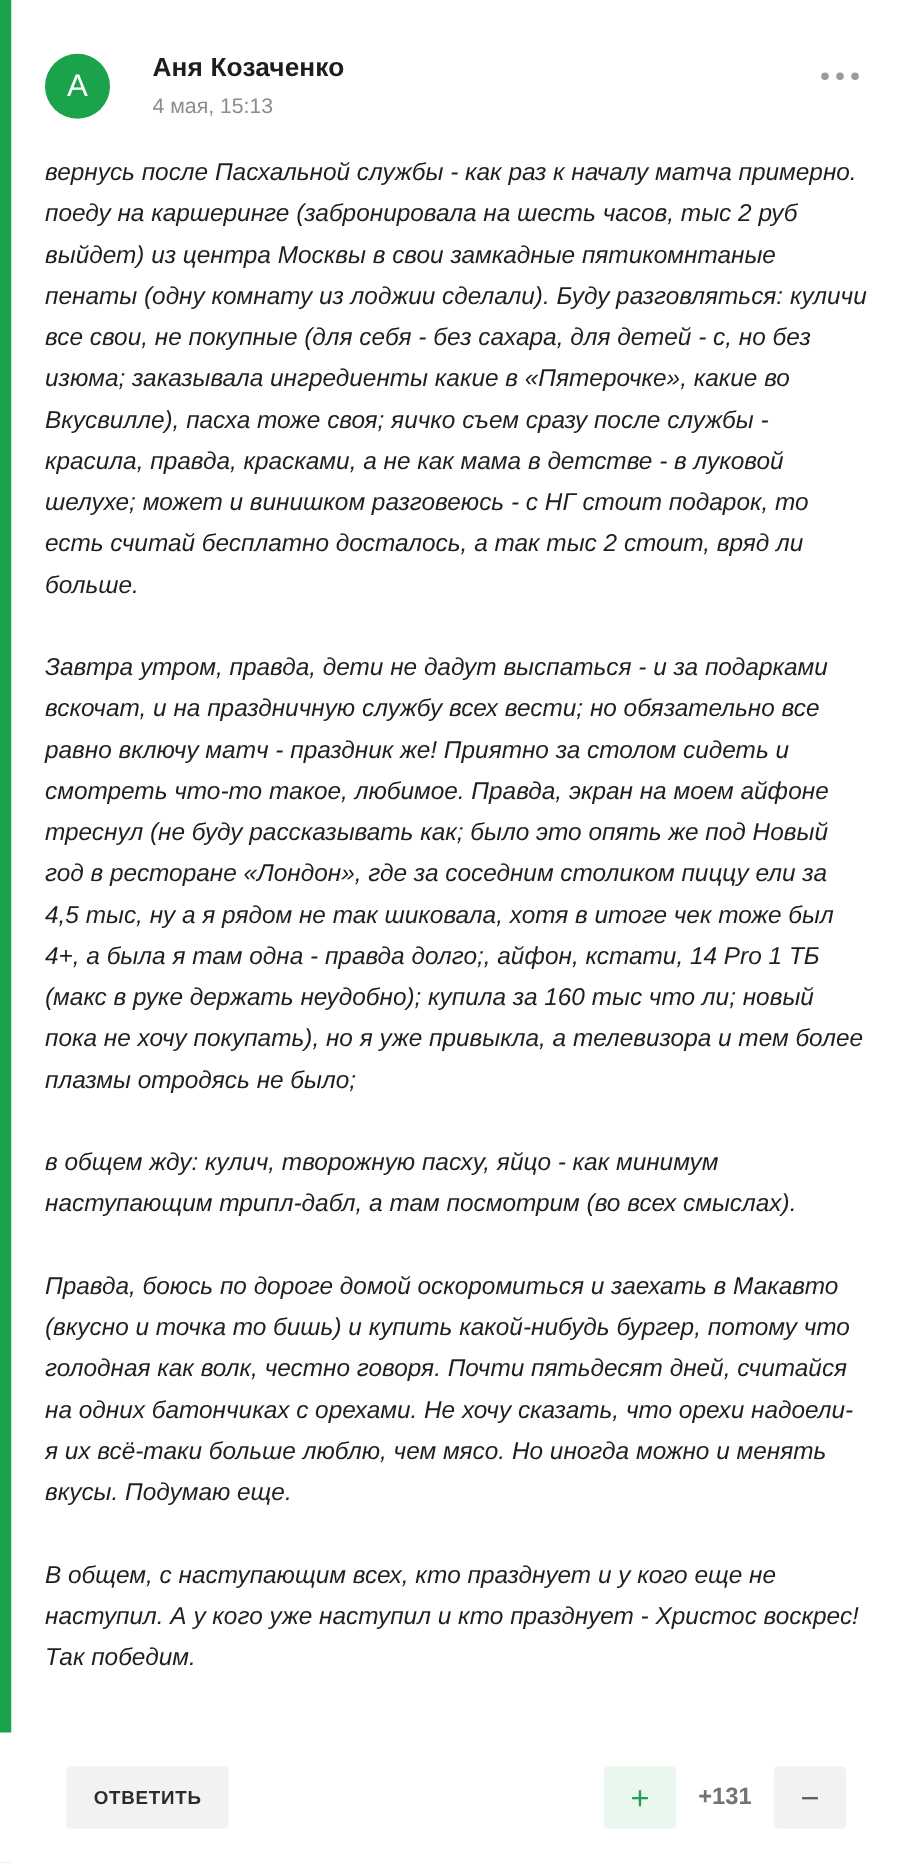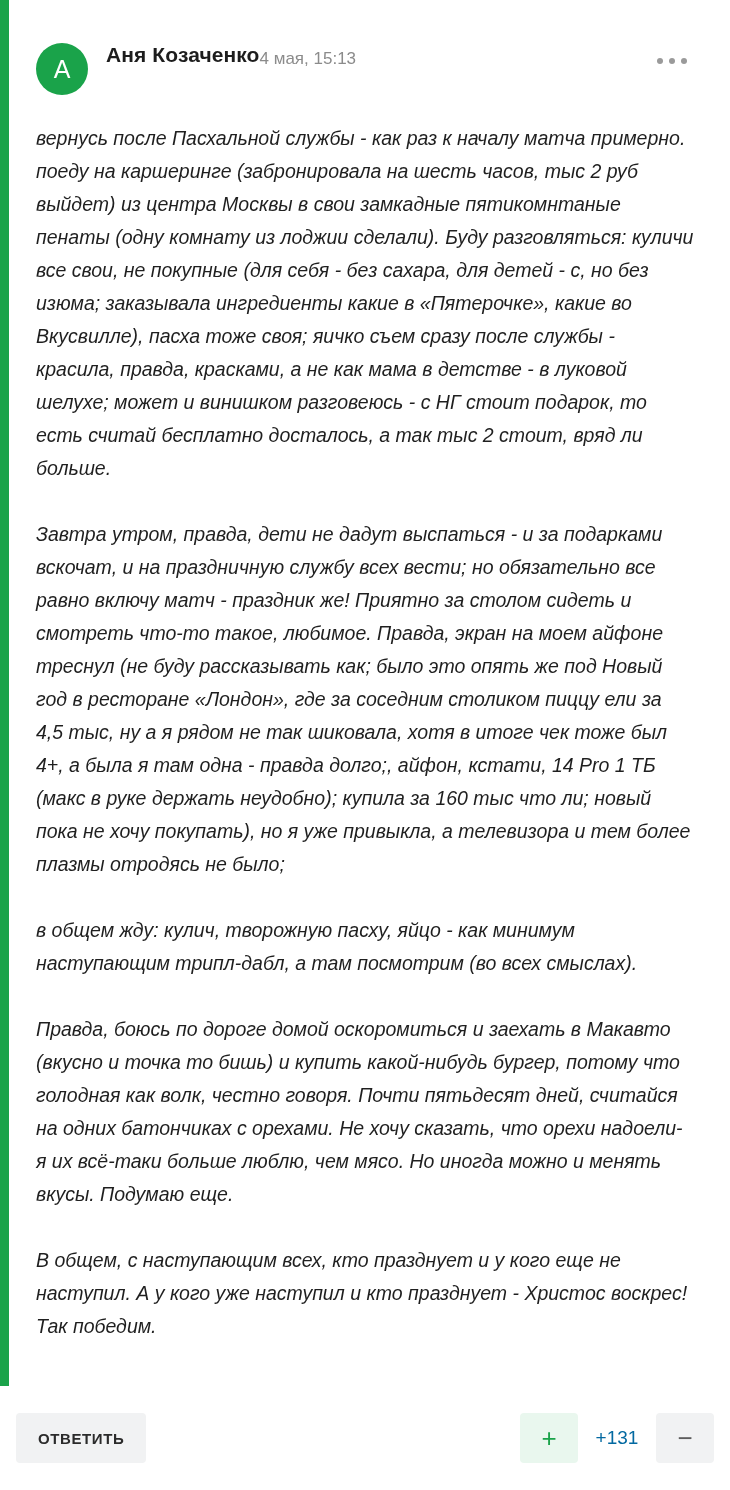--- a/index.html
+++ b/index.html
@@ -49,23 +49,23 @@
     color: #ffffff;
     font-size: 25px;
     font-weight: 400;
     display: flex;
     align-items: center;
     justify-content: center;
     flex: 0 0 auto;
     margin-top: 3px;
   }
   .author-block {
-    margin-left: 18px;
-    display: flex;
-    flex-direction: row;
+    margin-left: 34px;
+    display: flex;
+    flex-direction: column;
     justify-content: flex-start;
     flex: 1 1 auto;
     padding-top: 2px;
   }
   .author-name {
     font-size: 21px;
     font-weight: bold;
     color: #1d1d1d;
     line-height: 26px;
     letter-spacing: 0.1px;
@@ -109,21 +109,21 @@
     margin-bottom: 16px;
   }
 
   .footer {
     position: absolute;
     left: 0;
     right: 0;
     bottom: 0;
     height: 104px;
     box-sizing: border-box;
-    padding: 0 16px;
+    padding: 0 53px;
     display: flex;
     align-items: center;
     justify-content: space-between;
     background: #fff;
   }
   .reply-btn {
     background: #f1f2f3;
     border: none;
     border-radius: 4px;
     color: #2b2b2b;
@@ -157,23 +157,23 @@
   }
   .vote-down {
     background: #f1f2f3;
     color: #5d5d5d;
   }
   .vote-count {
     display: flex;
     align-items: center;
     justify-content: center;
     min-width: 78px;
-    color: #0369a1;
+    color: #737373;
     font-size: 19px;
-    font-weight: normal;
+    font-weight: bold;
   }
 </style>
 </head>
 <body>
 
 <div class="page">
 
   <div class="accent-bar"></div>
 
   <div class="comment">

